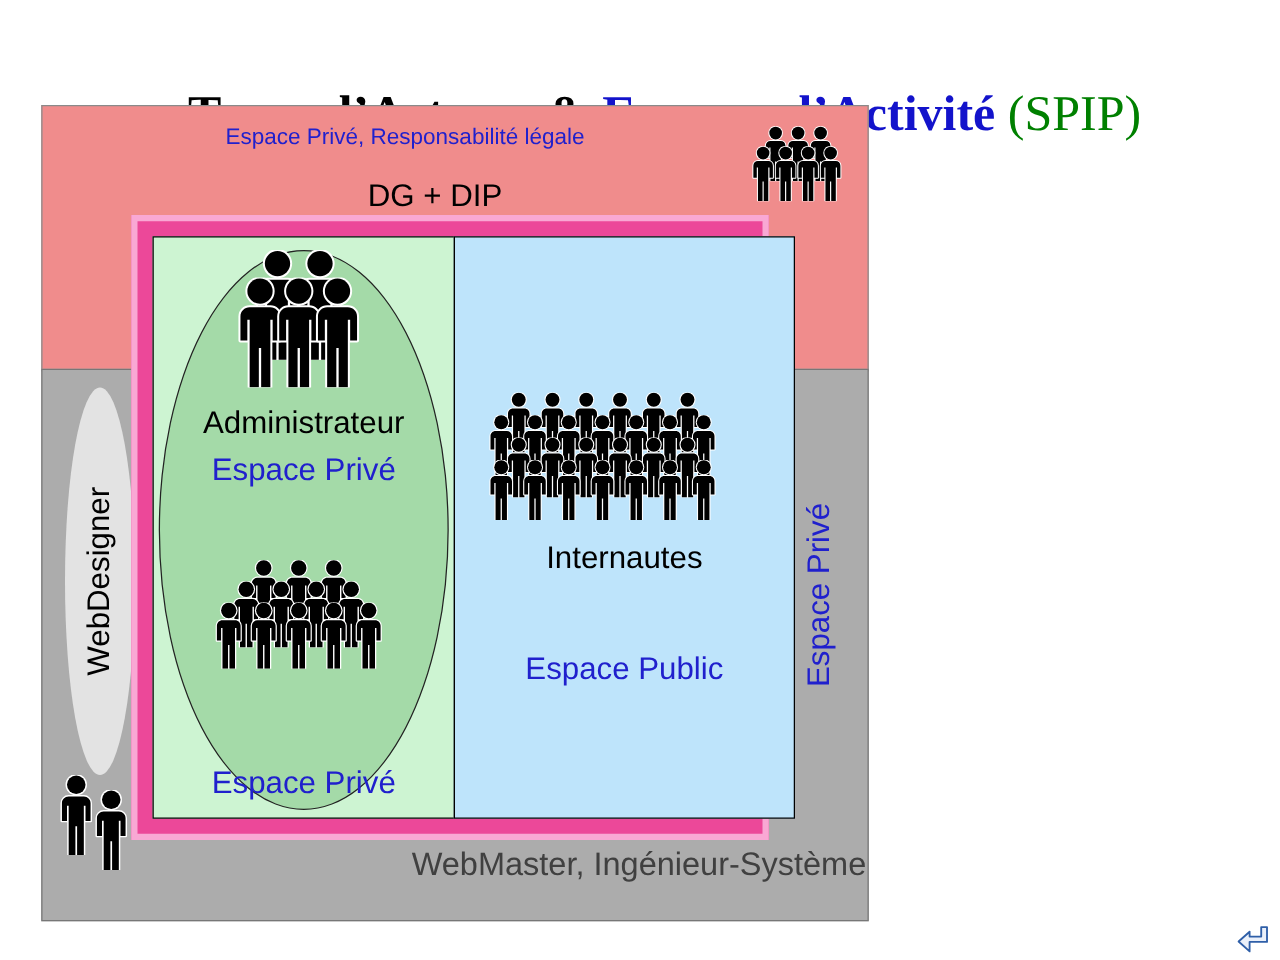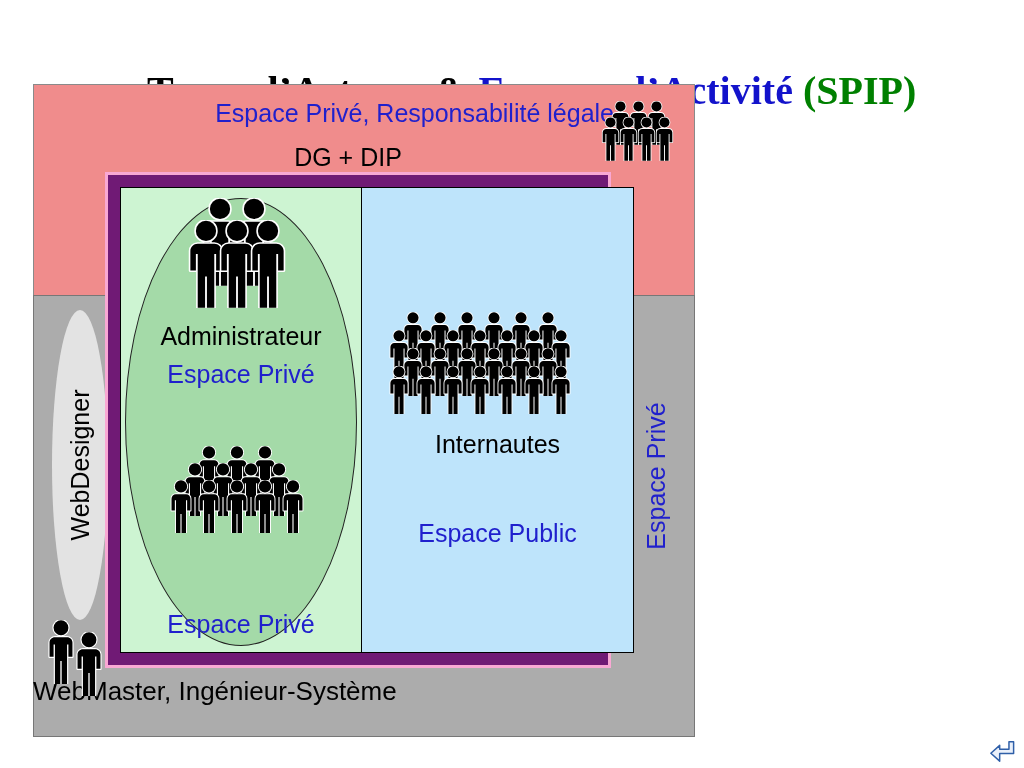--- a/index.html
+++ b/index.html
@@ -4,56 +4,56 @@
 <style>
   html,body{margin:0;padding:0;background:#fff;}
   .slide{position:relative;width:1024px;height:768px;background:#fff;overflow:hidden;
          font-family:"Liberation Sans",sans-serif;}
 
   
   .title{position:absolute;top:20px;left:0;width:100%;text-align:center;
          font-family:"Liberation Serif",serif;font-size:40px;font-weight:bold;white-space:pre;}
   .title .t-black{color:#000;}
   .title .t-blue{color:var(--title-accent,#1313CB);}
-  .title .t-green{color:var(--title-suffix,#008000);font-weight:700;}
+  .title .t-green{color:var(--title-suffix,#008000);font-weight:400;}
 
   
   .legal-box{position:absolute;left:33px;top:84px;width:660px;height:211px;
              background:var(--legal-box-bg,#F08C8C);border:1px solid #8a8a8a;z-index:1;}
-  .legal-line1{position:absolute;left:0;top:14px;width:580px;text-align:right;
-               font-size:25px;color:var(--blue-text,#2020CD);}
+  .legal-line1{position:absolute;left:0;top:14px;width:580px;text-align:center;
+               font-size:18px;color:var(--blue-text,#2020CD);}
   .legal-line2{position:absolute;left:0;top:58px;width:628px;text-align:center;
                font-size:25px;color:#000;}
 
   
   .gray-box{position:absolute;left:33px;top:295px;width:660px;height:440px;
             background:var(--gray-box-bg,#ACACAC);border:1px solid #777;z-index:1;}
 
   
   .frame{position:absolute;left:105px;top:172px;width:500px;height:490px;
-         background:#701a75;border:3px solid #f9a8d4;z-index:3;}
+         background:#ec4899;border:5px solid #f9a8d4;z-index:3;}
   .panel{position:absolute;top:12px;width:240px;height:464px;border:1px solid #000;}
   .panel-green{left:12px;background:var(--private-panel-bg,#CDF4D2);}
   .panel-blue{left:253px;background:var(--public-panel-bg,#BEE4FB);padding-left:31px;}
   .green-ellipse{position:absolute;left:4px;top:10px;width:230px;height:446px;
                  border-radius:50%;background:var(--private-ellipse-bg,#A4DAA8);
                  border:1px solid #222;}
   .panel-label{position:absolute;left:0;width:100%;text-align:center;font-size:25px;color:#000;}
   .panel-label.blue{color:var(--blue-text,#2020CD);}
 
   
   .webdesigner-ellipse{position:absolute;left:52px;top:310px;width:56px;height:310px;
                        border-radius:50%;background:var(--webdesigner-ellipse-bg,#E3E3E3);z-index:2;}
   .vtext{position:absolute;white-space:nowrap;font-size:25px;z-index:4;
          transform:translate(-50%,-50%) rotate(-90deg);}
   .vtext.wd{left:80px;top:465px;color:#000;}
   .vtext.ep{left:656px;top:476px;color:var(--blue-text,#2020CD);}
 
-  .webmaster-label{position:absolute;left:33px;top:676px;width:660px;text-align:left;
-                   font-size:26px;color:#000000;z-index:2;}
+  .webmaster-label{position:absolute;left:33px;top:676px;width:660px;text-align:right;
+                   font-size:26px;color:#404040;z-index:2;}
 
   svg.people{position:absolute;overflow:visible;}
   .return-icon{position:absolute;left:986px;top:737px;width:32px;height:26px;z-index:5;cursor:pointer;}
 </style>
 </head>
 <body>
 
 <svg width="0" height="0" style="position:absolute" aria-hidden="true">
   <symbol id="person" viewBox="0 0 20 38">
     <g fill="#000" stroke="#fff" stroke-width="1.4" paint-order="stroke" stroke-linejoin="round">

